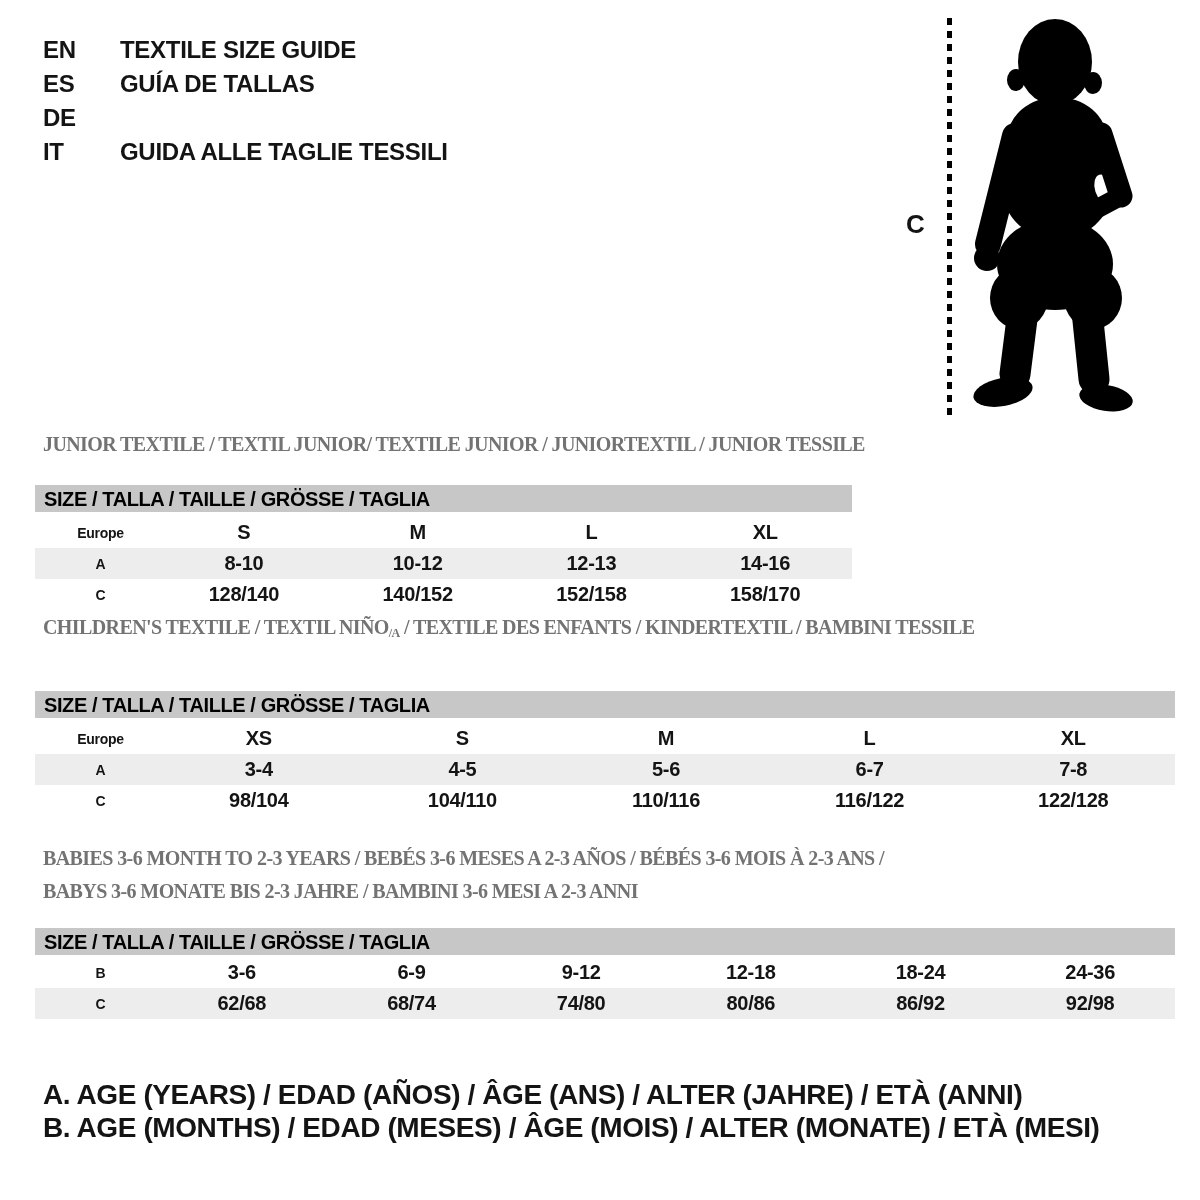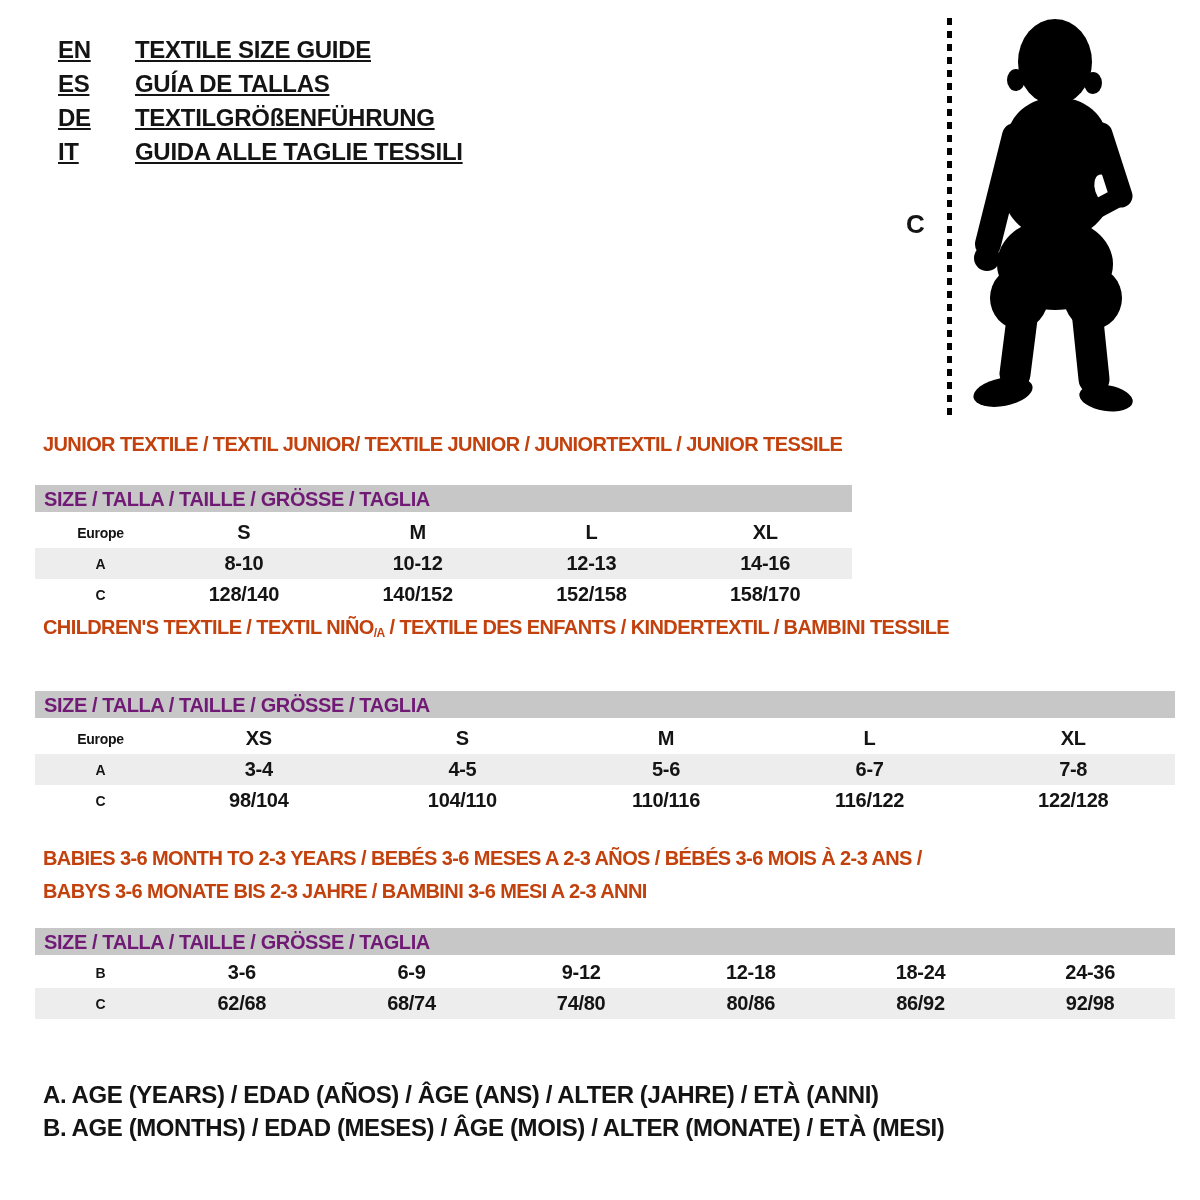--- a/index.html
+++ b/index.html
@@ -4,74 +4,73 @@
 <style>
   html,body{margin:0;padding:0;}
   body{
     width:1200px;height:1200px;background:#ffffff;
     font-family:"Liberation Sans","DejaVu Sans",sans-serif;
     font-weight:700;color:#141414;position:relative;overflow:hidden;
   }
   .abs{position:absolute;}
 
   
-  .lang-block{left:58px;top:33px;text-decoration:underline;}
+  .lang-block{left:43px;top:33px;}
   .lang-row{display:flex;height:34px;align-items:center;letter-spacing:-0.3px;}
   .lang-code{width:77px;font-size:24px;}
   .lang-label{font-size:24px;white-space:nowrap;}
 
   
   .measure-line{
     left:947px;top:18px;width:5px;height:398px;
     background-image:repeating-linear-gradient(180deg,#000 0px,#000 7px,rgba(0,0,0,0) 7px,rgba(0,0,0,0) 13px);
   }
   .measure-label{left:906px;top:209px;font-size:26px;}
   .figure-svg{left:963px;top:16px;}
 
   
-  .section-heading{font-size:20px;letter-spacing:-0.6px;white-space:nowrap;color:#c2410c;}
+  .section-heading{font-size:20px;letter-spacing:-0.6px;white-space:nowrap;color:#737373;font-family:Liberation Serif, serif;}
   .sub{font-size:12px;vertical-align:-3px;}
 
   
   .size-bar{
-    height:27px;line-height:28px;background:#c7c7c7;color:#701a75;
+    height:27px;line-height:28px;background:#c7c7c7;color:#000000;
     font-size:20px;letter-spacing:-0.4px;padding-left:9px;box-sizing:border-box;
   }
   .bar-junior{left:35px;top:485px;width:817px;}
   .bar-children{left:35px;top:691px;width:1140px;}
   .bar-babies{left:35px;top:928px;width:1140px;}
 
   
   table{border-collapse:collapse;table-layout:fixed;}
   td{height:31px;padding:0;font-size:20px;font-weight:700;text-align:center;letter-spacing:-0.3px;white-space:nowrap;}
   td.rowlabel{text-align:center;padding-left:9px;font-size:14px;}
   tr.shaded td{background:#ededed;}
   .t-junior{left:35px;top:517px;width:817px;}
   .t-children{left:35px;top:723px;width:1140px;}
   .t-babies{left:35px;top:957px;width:1140px;}
 
   
   .notes-block{left:43px;top:1078px;}
-  .note-line{font-size:24px;line-height:33px;letter-spacing:-0.4px;white-space:nowrap;}
+  .note-line{font-size:28px;line-height:33px;letter-spacing:-0.4px;white-space:nowrap;}
 </style>
 </head>
 <body>
 
 <div class="abs lang-block">
   <div class="lang-row">
     <span class="lang-code">EN</span>
     <span class="lang-label">TEXTILE SIZE GUIDE</span>
   </div>
   <div class="lang-row">
     <span class="lang-code">ES</span>
     <span class="lang-label">GUÍA DE TALLAS</span>
   </div>
   <div class="lang-row">
     <span class="lang-code">DE</span>
-    <span class="lang-label">TEXTILGRÖßENFÜHRUNG</span>
   </div>
   <div class="lang-row">
     <span class="lang-code">IT</span>
     <span class="lang-label">GUIDA ALLE TAGLIE TESSILI</span>
   </div>
 </div>
 
 <div class="abs measure-line"></div>
 <div class="abs measure-label">C</div>
 <svg class="abs figure-svg" width="175" height="400" viewBox="0 0 175 400" xmlns="http://www.w3.org/2000/svg">

